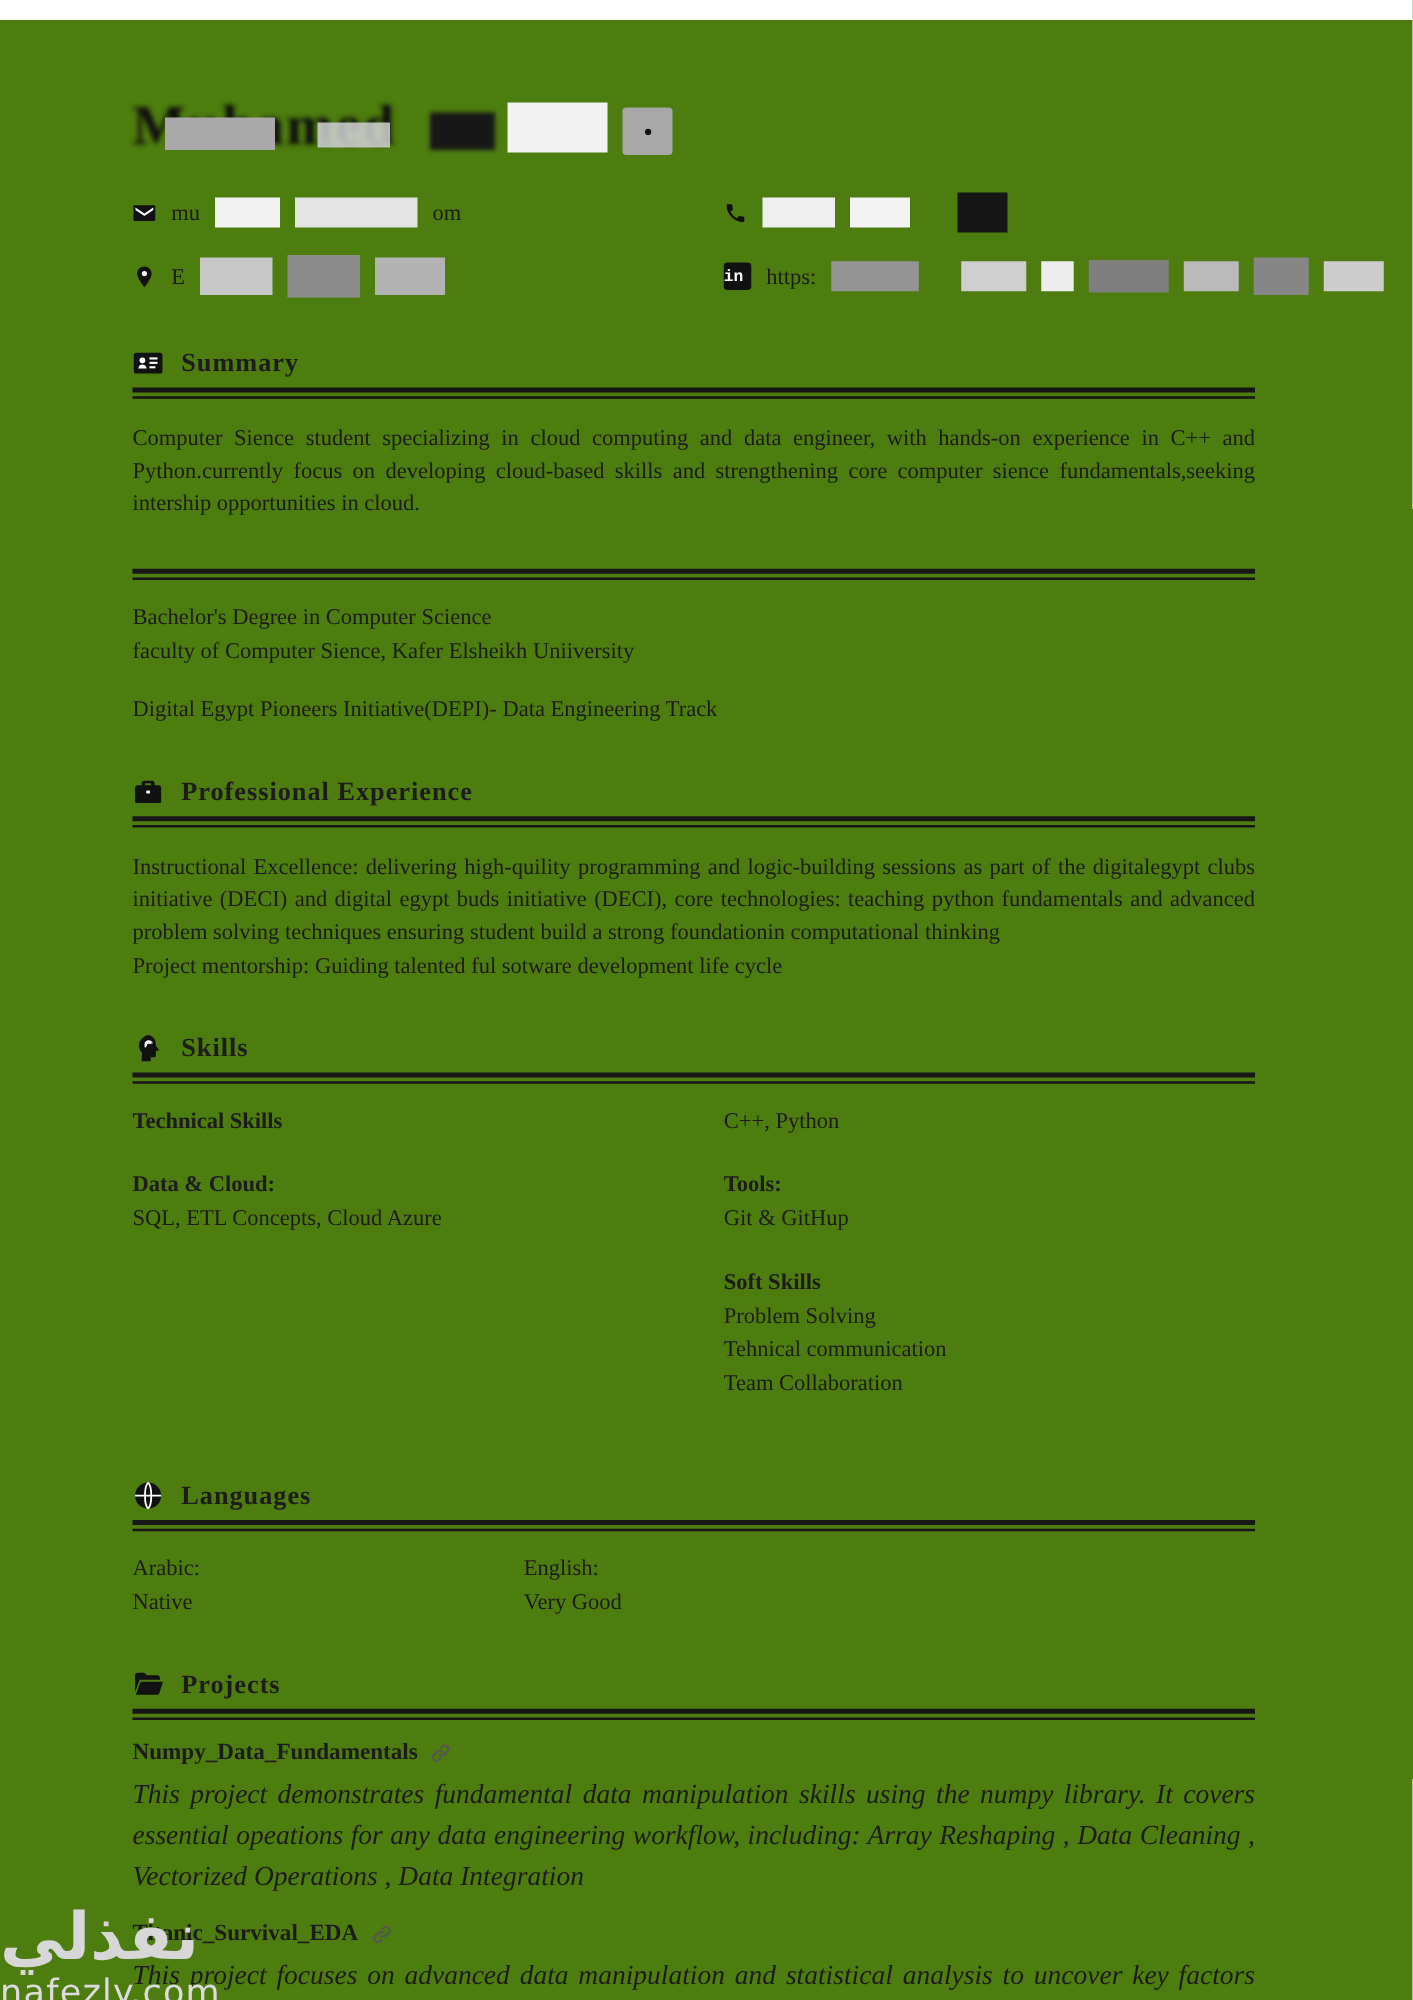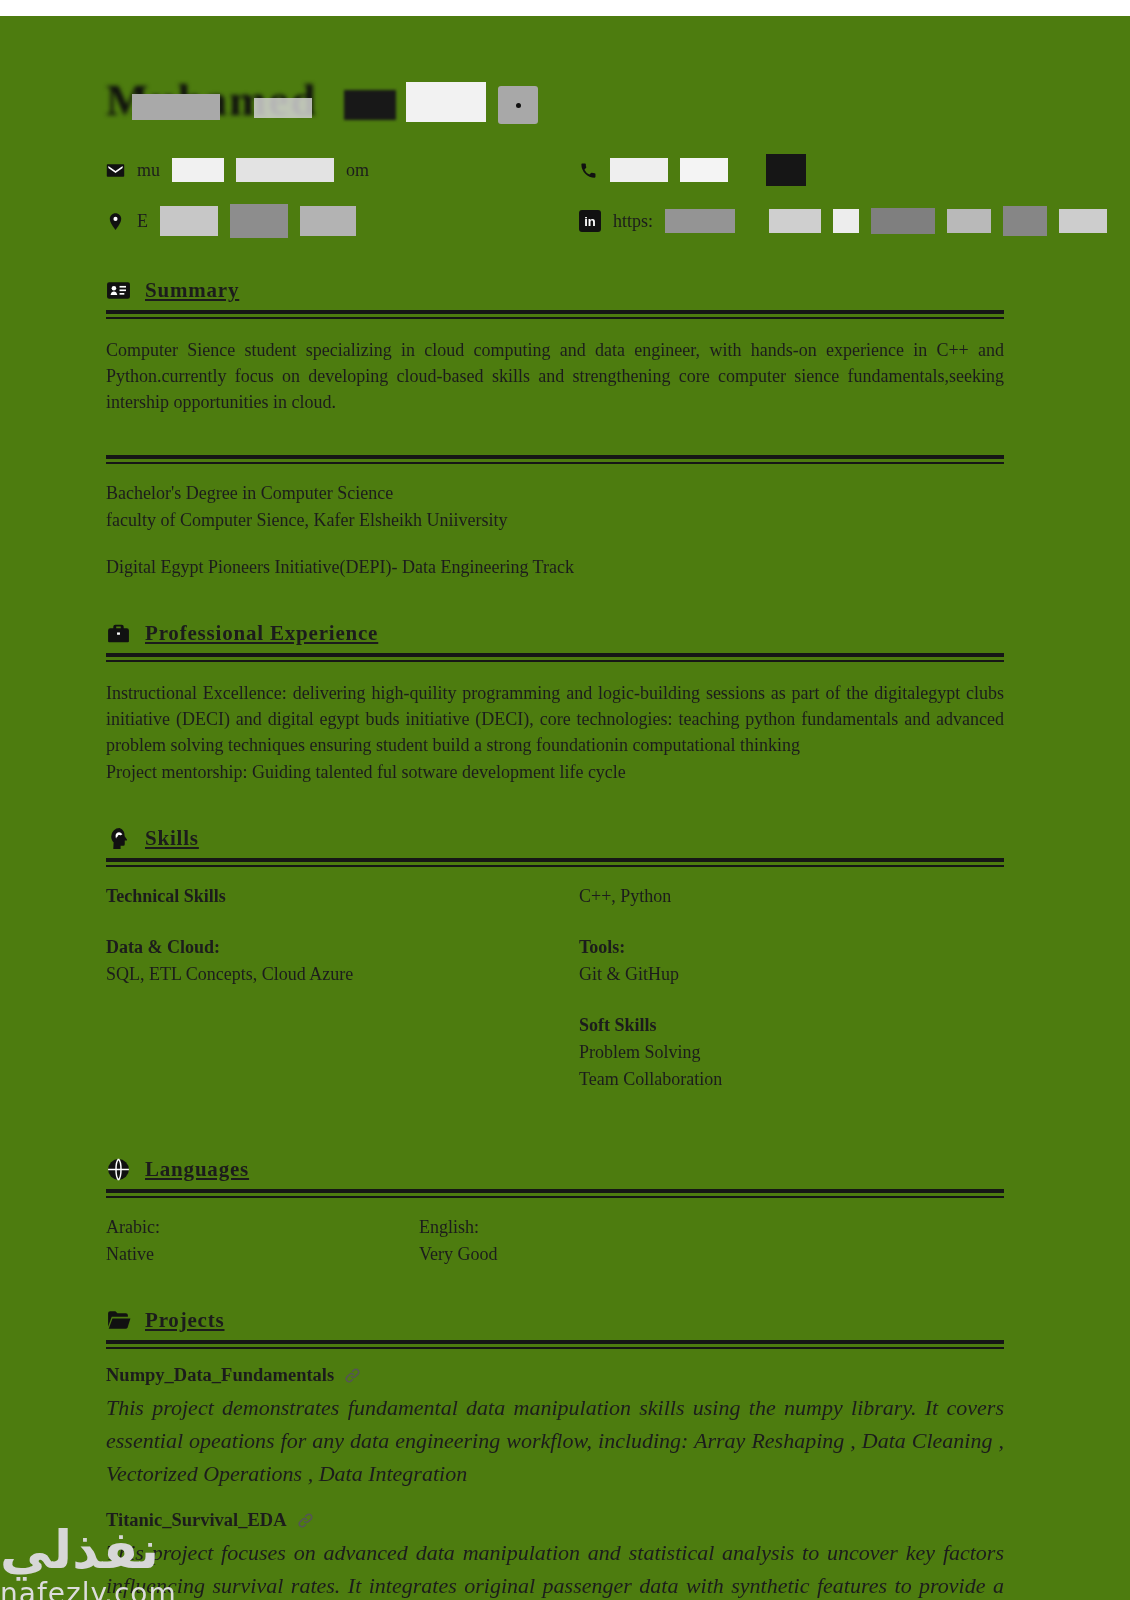--- a/index.html
+++ b/index.html
@@ -24,28 +24,28 @@
   .nb5 { left:392px; top:12px; width:40px;  height:38px; background:#a8a8a8; border-radius:3px; }
   .nb5::after { content:""; position:absolute; left:18px; top:17px; width:5px; height:5px; background:#111; border-radius:50%; }
 
   
   .contact { margin-top:24px; display:grid; grid-template-columns:473px 1fr; row-gap:18px; font-size:18px; }
   .c-cell { display:flex; align-items:center; gap:12px; }
   .c-icon { width:19px; height:19px; flex:0 0 auto; display:inline-flex; }
   .c-icon svg { width:100%; height:100%; }
   .li-badge {
     width:22px; height:22px; background:#111; border-radius:3px; color:#fff;
-    display:inline-flex; align-items:center; justify-content:center;
-    font-family:Liberation Sans, sans-serif; font-weight:bold; font-size:13px; flex:0 0 auto;
+    display:inline-flex; align-items:center; justify-content:flex-start;
+    font-family:Liberation Mono, monospace; font-weight:bold; font-size:13px; flex:0 0 auto;
   }
   .rd { display:inline-block; height:24px; vertical-align:middle; }
 
   
   .section { margin-top:40px; }
-  .sec-head { display:flex; align-items:center; gap:14px;text-decoration:underline; }
+  .sec-head { display:flex; align-items:center; gap:14px; }
   .sec-icon { width:25px; height:25px; display:inline-flex; }
   .sec-icon svg { width:100%; height:100%; }
   .sec-title { font-size:21px; font-weight:bold; letter-spacing:0.8px; margin:0; }
   .rule { margin-top:7px; border-top:4px solid #161616; border-bottom:2px solid #161616; height:3px; }
 
   .body-text { margin:18px 0 0; font-size:18px; line-height:1.45; text-align:justify; }
   .plain-line { font-size:18px; line-height:1.5; }
   .edu-block { margin-top:16px; }
   .edu-extra { margin-top:20px; }
 
@@ -212,20 +212,21 @@
           <div class="skill-group">
             <div class="skill-item">C++, Python</div>
           </div>
           <div class="skill-group">
             <div class="skill-h">Tools:</div>
             <div class="skill-item">Git &amp; GitHup</div>
           </div>
           <div class="skill-group mt-extra">
             <div class="skill-h">Soft Skills</div>
             <div class="skill-item">Problem Solving</div>
+            <div class="skill-item">Tehnical communication</div>
             <div class="skill-item">Team Collaboration</div>
           </div>
         </div>
       </div>
     </div>
 
     <div class="section">
       <div class="sec-head">
         <span class="sec-icon">
           <svg viewBox="0 0 24 24">

